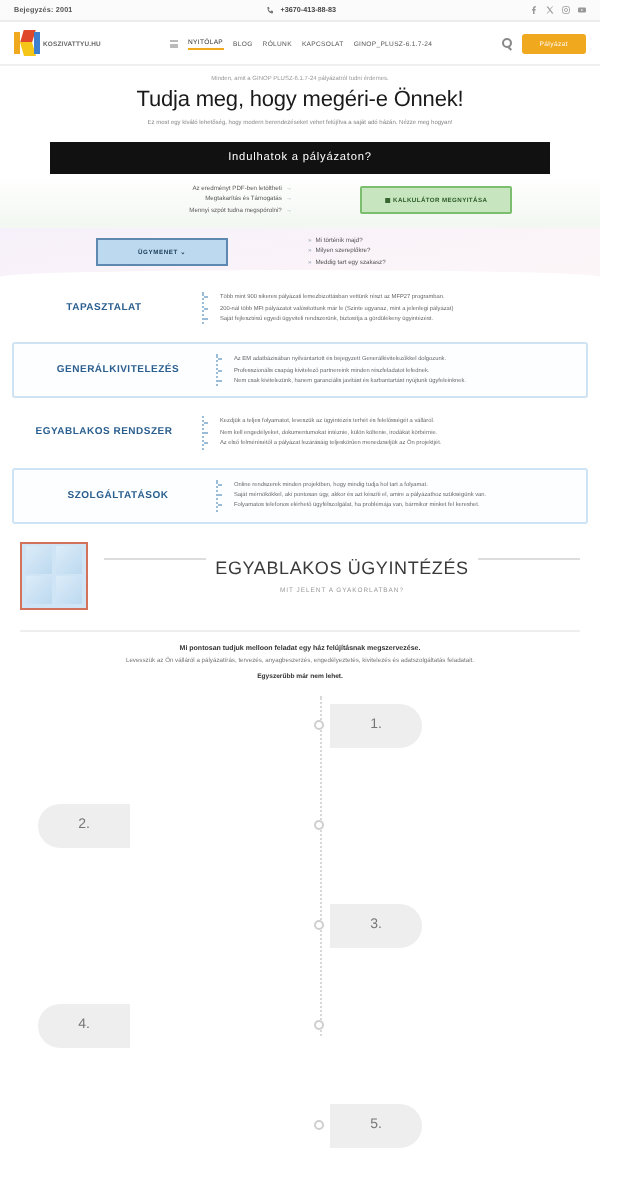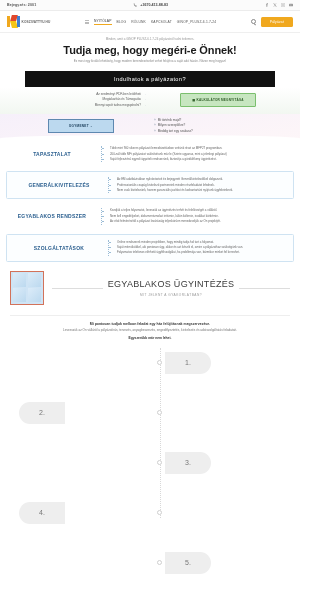--- a/index.html
+++ b/index.html
@@ -50,21 +50,21 @@
   .search-ic::after { content:''; position:absolute; right:-2px; bottom:-1.6px; width:2.4px; height:.7px; background:#888; transform: rotate(45deg); }
   .btn-cta {
     background: #f0a81e; color: #fff; font-size: 3.3px;
     padding: 3px 9px; border-radius: 1.5px; border: none;
     letter-spacing: .2px; white-space: nowrap;
   }
 
   
   .hero { padding: 4px 16px 5px; text-align: center; background: #fff; }
   .hero-kicker { font-size: 3px; color: #999; margin-bottom: 2.5px; }
-  .hero-title { font-size: 11px; color: #1a1a1a; font-weight: bold; letter-spacing: -.1px; }
+  .hero-title { font-size: 11px; color: #1a1a1a; font-weight: normal; letter-spacing: -.1px; }
   .hero-sub { font-size: 3px; color: #888; margin-top: 3px; line-height: 1.4; }
 
   
   .band {
     margin: 3px 25px 0; background: #111; color: #fff;
     text-align: center; padding: 5px 0; font-size: 5.6px; letter-spacing: .4px;
   }
 
   
   .offer {
@@ -130,21 +130,21 @@
   .ea { padding: 9px 10px 0; }
   .ea-row { display: flex; align-items: center; gap: 8px; }
   .ea-icon {
     width: 34px; height: 34px; flex-shrink: 0;
     border: 1.4px solid #d2725a; background: #cfe4f5;
     display: grid; grid-template-columns: 1fr 1fr; grid-template-rows: 1fr 1fr;
     gap: 1.6px; padding: 1.6px;
   }
   .ea-icon i { display:block; background: linear-gradient(135deg,#dcecf9,#bcd9ef); }
   .ea-head { flex: 1; text-align: center; }
-  .ea-title-line { display: flex; align-items: flex-end; gap: 5px; }
+  .ea-title-line { display: flex; align-items: flex-start; gap: 5px; }
   .ea-title-line .rule { flex: 1; height: .7px; background: #ddd; }
   .ea-title { font-size: 9px; color: #3a3a3a; letter-spacing: .3px; white-space: nowrap; }
   .ea-sub { font-size: 3.2px; color: #999; letter-spacing: .5px; margin-top: 4px; }
 
   .ea-note { margin-top: 10px; border-top: .8px solid #eee; padding: 6px 6px 0; text-align: center; }
   .ea-note .l1 { font-size: 3.5px; color: #333; font-weight: bold; }
   .ea-note .l2 { font-size: 3.1px; color: #777; margin-top: 2.5px; line-height: 1.5; }
   .ea-note .l3 { font-size: 3.3px; color: #333; font-weight: bold; margin-top: 3px; }
 
   

